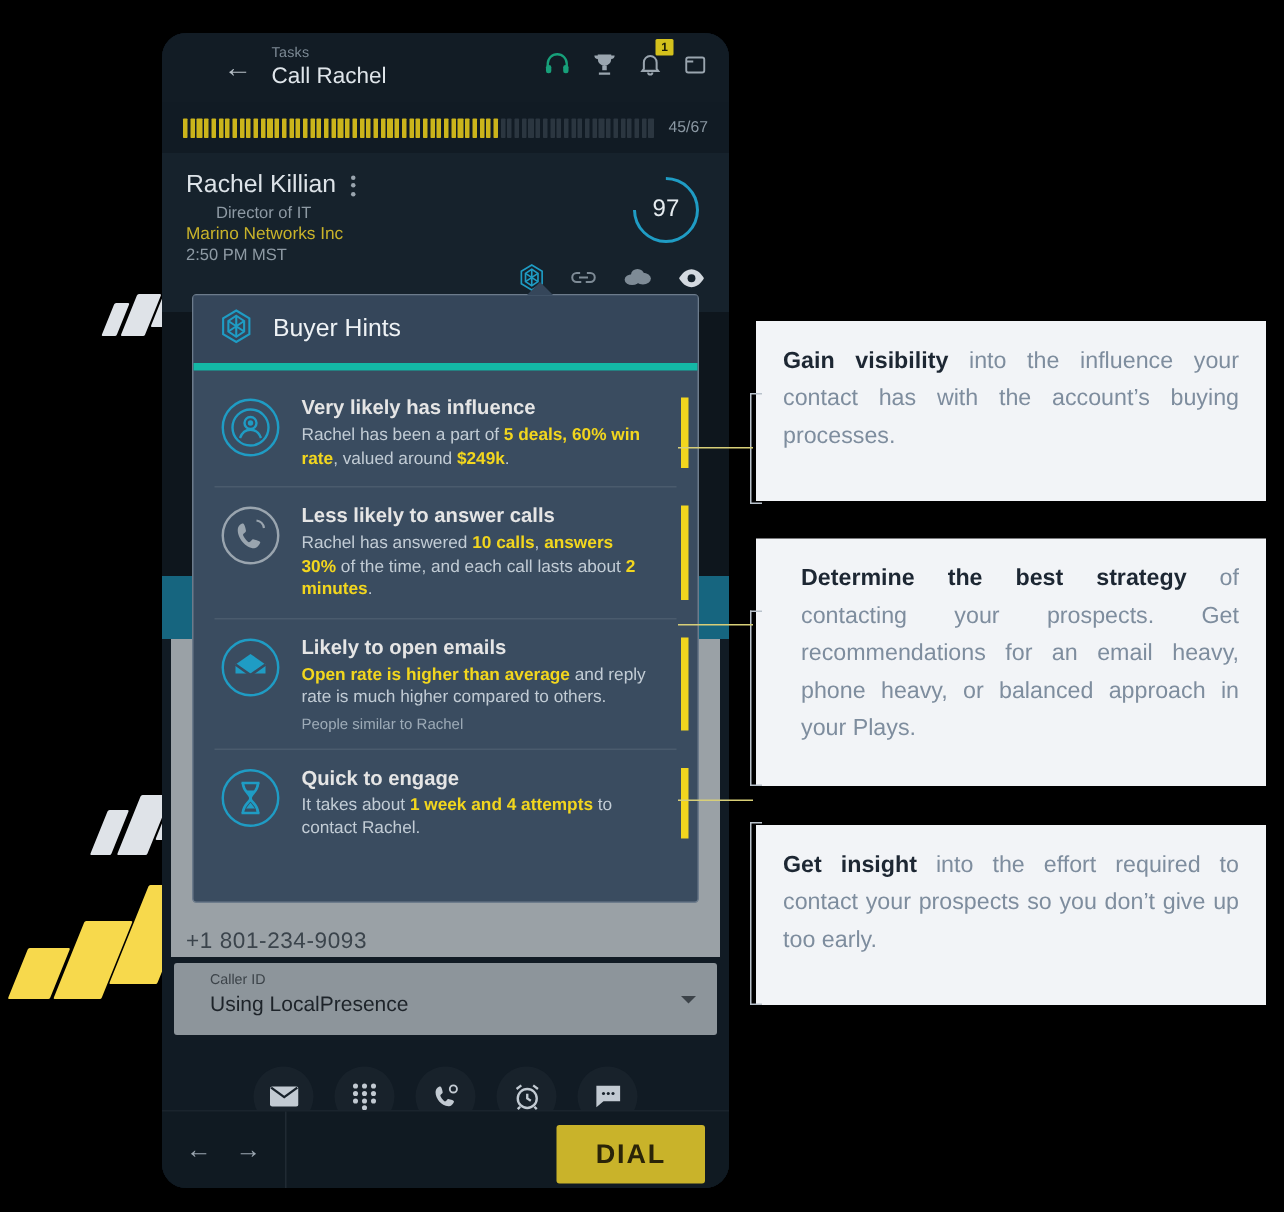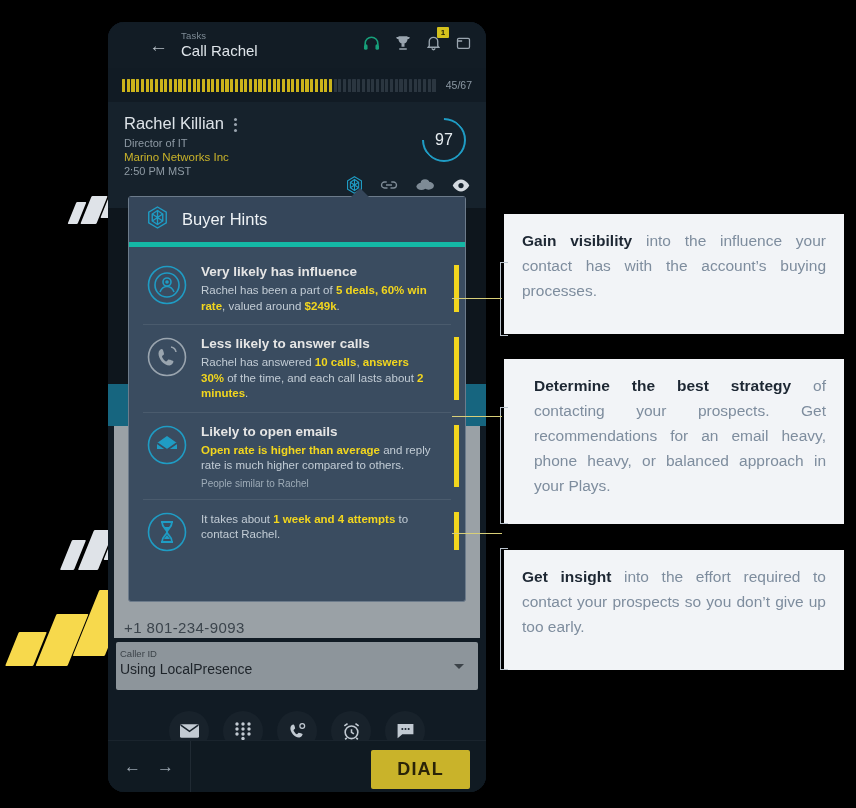--- a/index.html
+++ b/index.html
@@ -66,21 +66,21 @@
   .prog-label { font-size: 10.5px; color: #8b98a3; margin-left: 10px; }
 
   
   .contact {
     position: absolute; top: 80px; left: 0; right: 0; height: 106px;
     background: #16222c; padding: 12px 16px 0 16px;
   }
   .c-name { font-size: 16.5px; color: #dde3e8; display: inline-block; }
   .kebab { display: inline-block; vertical-align: middle; margin-left: 6px; cursor: pointer; }
   .kebab i { display: block; width: 3px; height: 3px; background: #9aa5af; border-radius: 50%; margin: 2.5px 0; }
-  .c-role { font-size: 11px; color: #8e9aa4; margin-top: 3px; }
+  .c-role { font-size: 11px; color: #8e9aa4; margin-top: 3px; margin-left: 20px; }
   .c-company { font-size: 11.5px; color: #c9b32a; margin-top: 2px; }
   .c-time { font-size: 11px; color: #8e9aa4; margin-top: 2px; }
   .score {
     position: absolute; right: 20px; top: 16px;
     width: 44px; height: 44px; border-radius: 50%;
     border: 2.5px solid #1f9cc4; border-top-color: transparent;
     display: flex; align-items: center; justify-content: center;
     transform: rotate(-45deg);
   }
   .score span { transform: rotate(45deg); font-size: 16px; color: #e6ecf0; font-weight: 500; }
@@ -95,21 +95,21 @@
   .strip-teal { background: #16657f; }
   .strip-gray { background: #9aa1a6; }
 
   
   .pnum {
     position: absolute; left: 16px; top: 597px;
     font-size: 15px; color: #3b444c; letter-spacing: .4px;
   }
   .callerid {
     position: absolute; left: 8px; right: 8px; top: 620px; height: 48px;
-    background: #8d959b; border-radius: 2px; padding: 6px 4px;
+    background: #8d959b; border-radius: 2px; padding: 6px 24px;
   }
   .cid-label { font-size: 9.5px; color: #3c4349; }
   .cid-value { font-size: 14px; color: #1d2329; margin-top: 2px; }
   .cid-caret {
     position: absolute; right: 14px; top: 22px;
     width: 0; height: 0; border-left: 5px solid transparent;
     border-right: 5px solid transparent; border-top: 5px solid #3c4349;
   }
 
   
@@ -497,20 +497,21 @@
             <div class="hint-sep"></div>
             <div class="hint-row">
               <div class="hint-ico"><svg width="40" height="40" viewBox="0 0 40 40">
                   <circle cx="20" cy="20" r="18.5" fill="none" stroke="#1f9cc4" stroke-width="1.6"></circle>
                   <path d="M14 10h12M14 30h12" stroke="#1f9cc4" stroke-width="1.8" fill="none"></path>
                   <path d="M15 10c0 6 5 7 5 10s-5 4-5 10M25 10c0 6-5 7-5 10s5 4 5 10" stroke="#1f9cc4" stroke-width="1.8" fill="none"></path>
                   <path d="M17 15h6l-3 4z" fill="#1f9cc4"></path>
                   <path d="M17 27h6l-3-4z" fill="#1f9cc4"></path>
                 </svg></div>
               <div class="hint-txt">
+                <div class="hint-h">Quick to engage</div>
                 <div class="hint-p"><span>It takes about </span><b>1 week and 4 attempts</b><span> to contact Rachel.</span></div>
               </div>
               <div class="accent-bar" style="background: rgb(242, 214, 30);"></div>
             </div>
           </div>
       </div>
 
     </div>
   </div>
 

